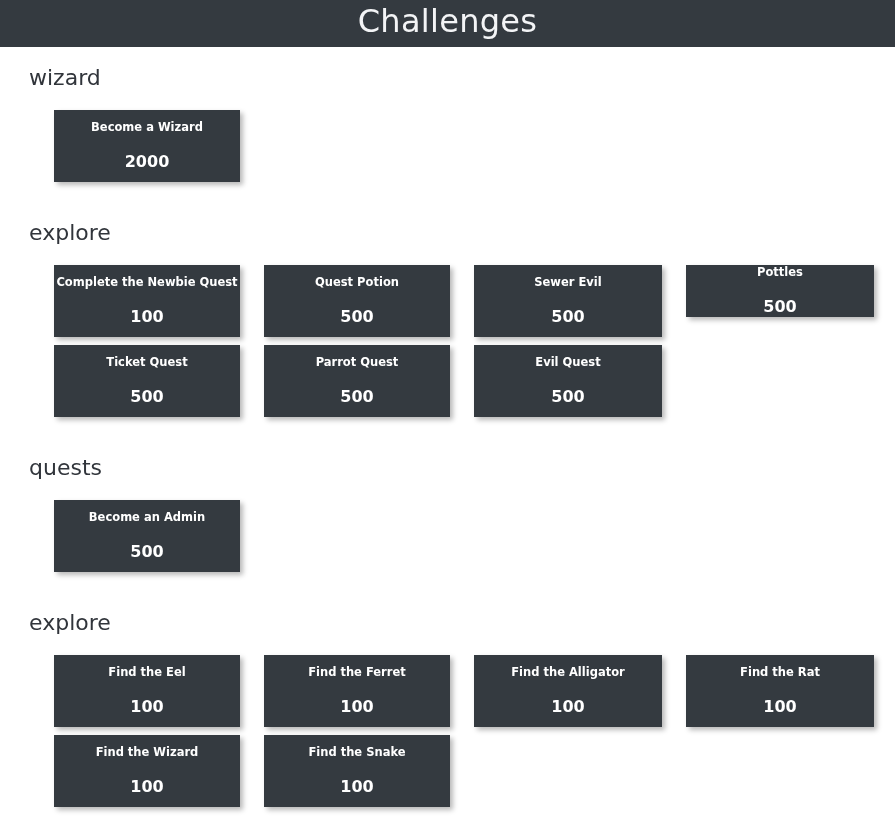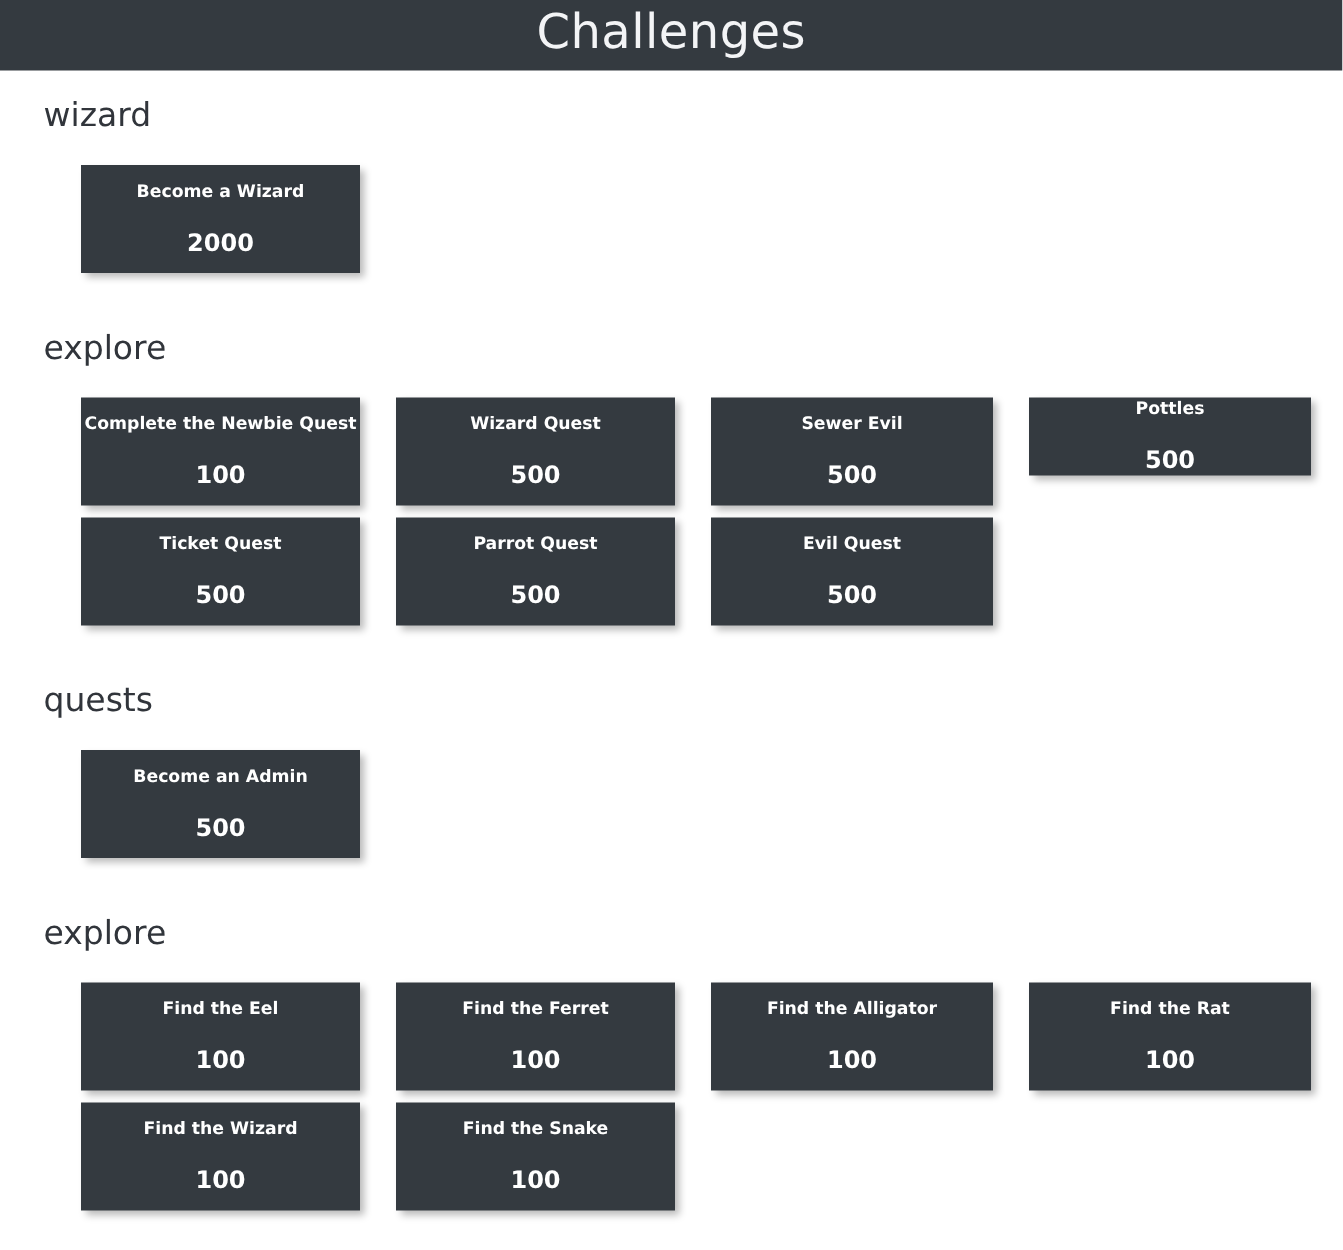--- a/index.html
+++ b/index.html
@@ -125,21 +125,21 @@
   </section>
 
   <section class="section section-quests">
     <h2 class="section-heading">explore</h2>
     <div class="card-grid">
       <div class="challenge-card">
         <span class="card-title">Complete the Newbie Quest</span>
         <span class="card-points">100</span>
       </div>
       <div class="challenge-card">
-        <span class="card-title">Wizard Quest</span>
+        <span class="card-title">Quest Potion</span>
         <span class="card-points">500</span>
       </div>
       <div class="challenge-card">
         <span class="card-title">Sewer Evil</span>
         <span class="card-points">500</span>
       </div>
       <div class="challenge-card short">
         <span class="card-title">Pottles</span>
         <span class="card-points">500</span>
       </div>

